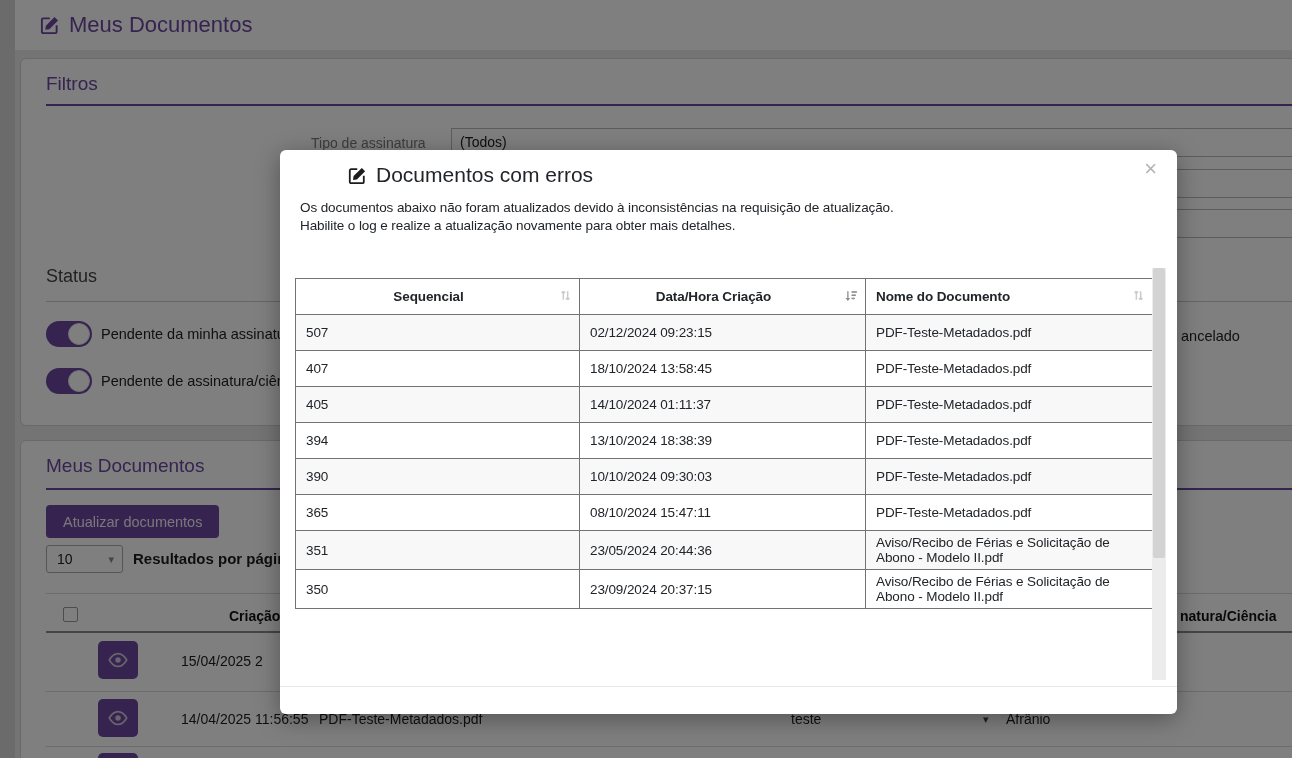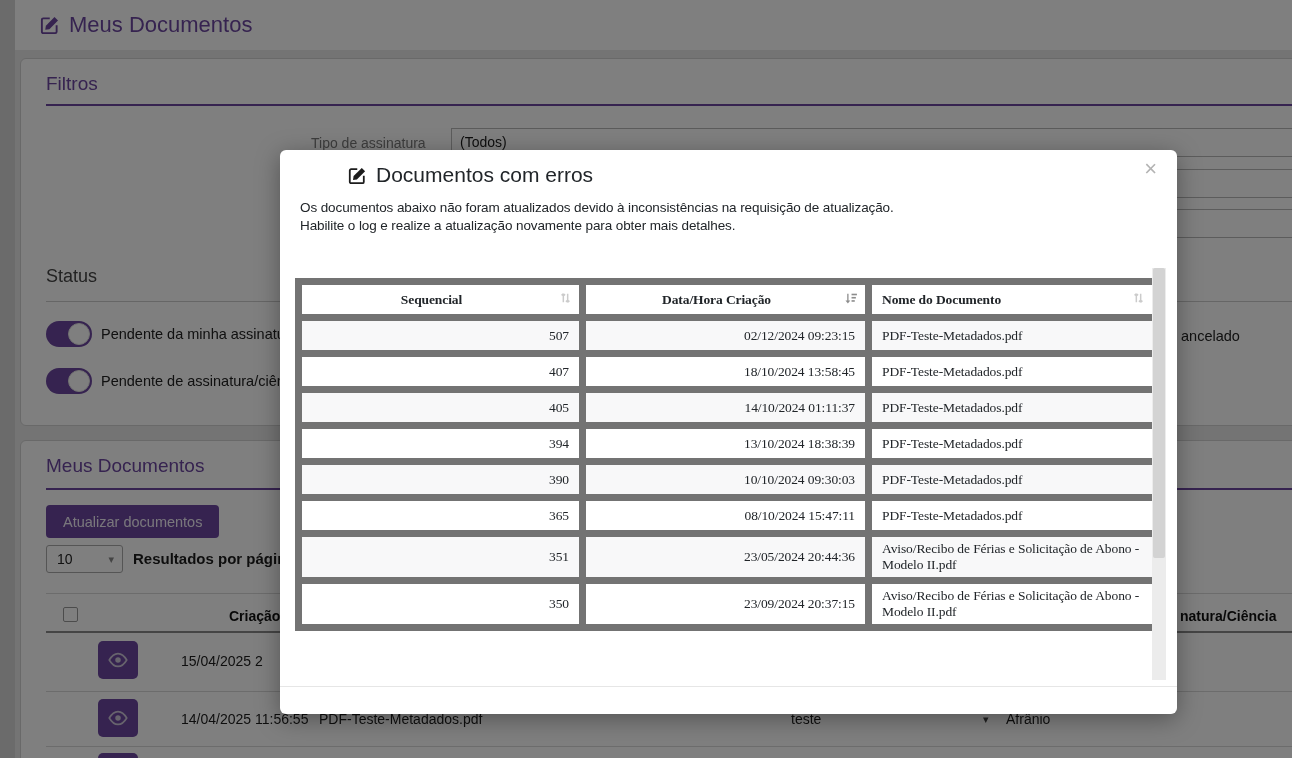--- a/index.html
+++ b/index.html
@@ -40,26 +40,26 @@
   .caret-dark { position:absolute; font-size:11px; color:#444; }
 
   
   .backdrop { position:absolute; inset:0; background:rgba(0,0,0,0.5); z-index:10; }
   .modal { position:absolute; left:280px; top:150px; width:897px; height:564px; background:#fff; border-radius:6px; box-shadow:0 5px 24px rgba(0,0,0,0.35); z-index:20; }
   .modal-close { position:absolute; right:20px; top:8px; font-size:22px; color:#b3b3b3; background:none; border:none; line-height:1; font-family:inherit; }
   .modal-title { position:absolute; left:20px; top:13px; font-size:21px; color:#212529; display:flex; align-items:center; gap:9px;margin-left:48px; }
   .modal-desc { position:absolute; left:20px; font-size:13.5px; color:#212529; letter-spacing:-0.1px; }
   .table-wrap { position:absolute; left:15px; top:118px; width:857px; height:414px; overflow:hidden; }
   table.err { border-collapse:collapse; width:100%; margin-top:10px; font-size:13.5px; color:#212529; letter-spacing:-0.1px; table-layout:fixed; }
-  table.err th, table.err td { border:7px solid #737373;font-family:Liberation Serif, serif; }
+  table.err th, table.err td { border:1px solid #737373; }
   table.err th { height:36px; font-weight:bold; position:relative; background:#fff; }
   table.err th.c { text-align:center; padding:0 28px 0 10px; }
   table.err th.l { text-align:left; padding:0 28px 0 10px; }
   table.err td { height:36px; padding:4px 10px; }
-  table.err td.c { text-align:right; }
+  table.err td.c { text-align:left; }
   table.err tbody tr:nth-child(odd) td { background:#f8f8f9; }
   .sort { position:absolute; right:7px; top:50%; transform:translateY(-50%); }
   .scrollbar { position:absolute; right:11px; top:118px; width:14px; height:412px; background:#ececec; }
   .scrollbar .thumb { position:absolute; top:0; left:1px; width:12px; height:290px; background:#d3d3d3; border-radius:2px; }
   .modal-footer { position:absolute; left:0; right:0; bottom:0; height:28px; border-top:1px solid #e6e6e6; border-radius:0 0 6px 6px; }
 </style>
 </head>
 <body>
 
 <div class="page">

